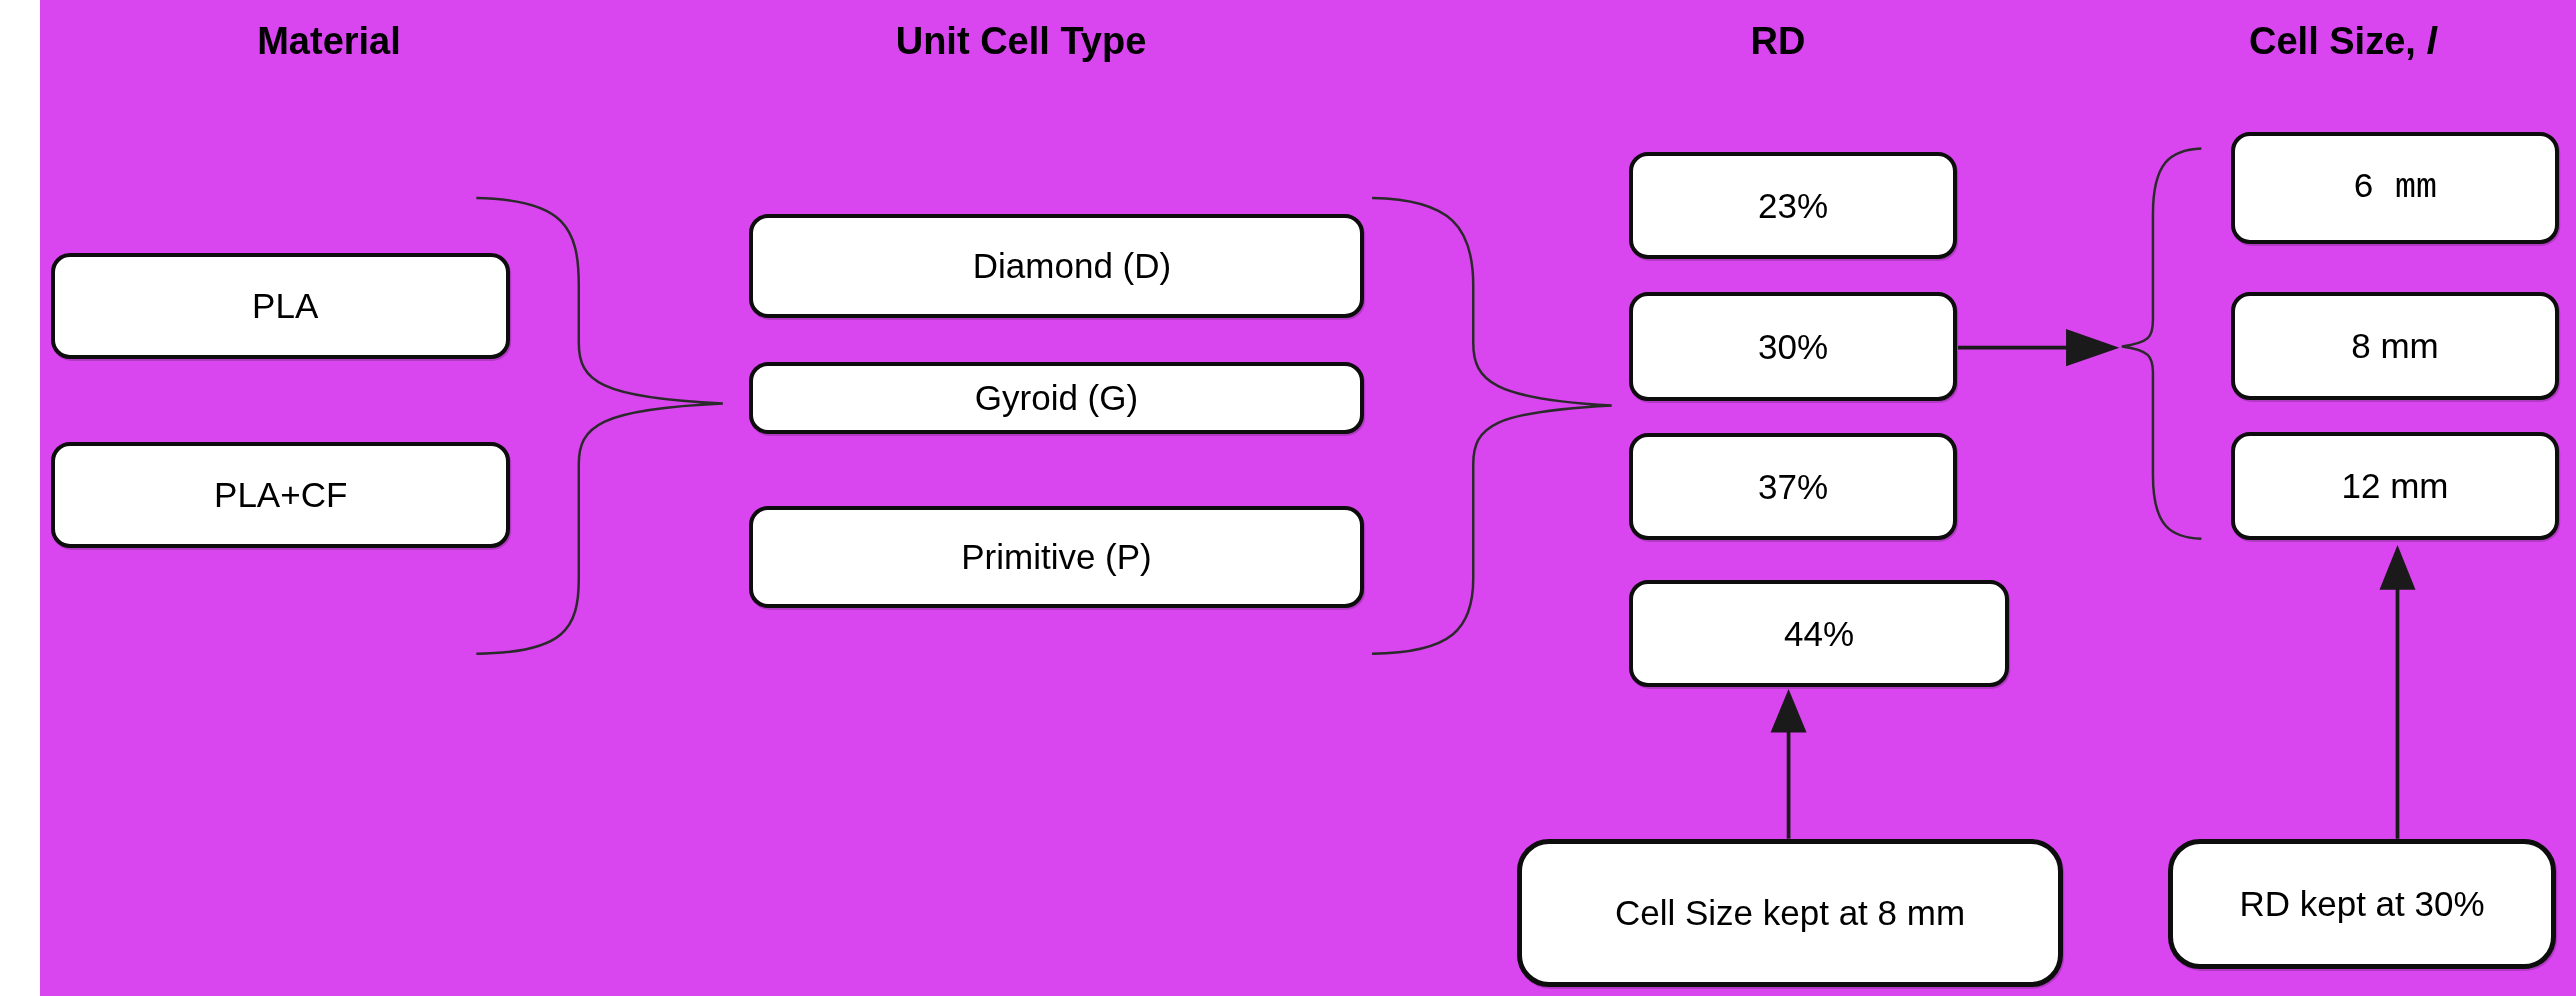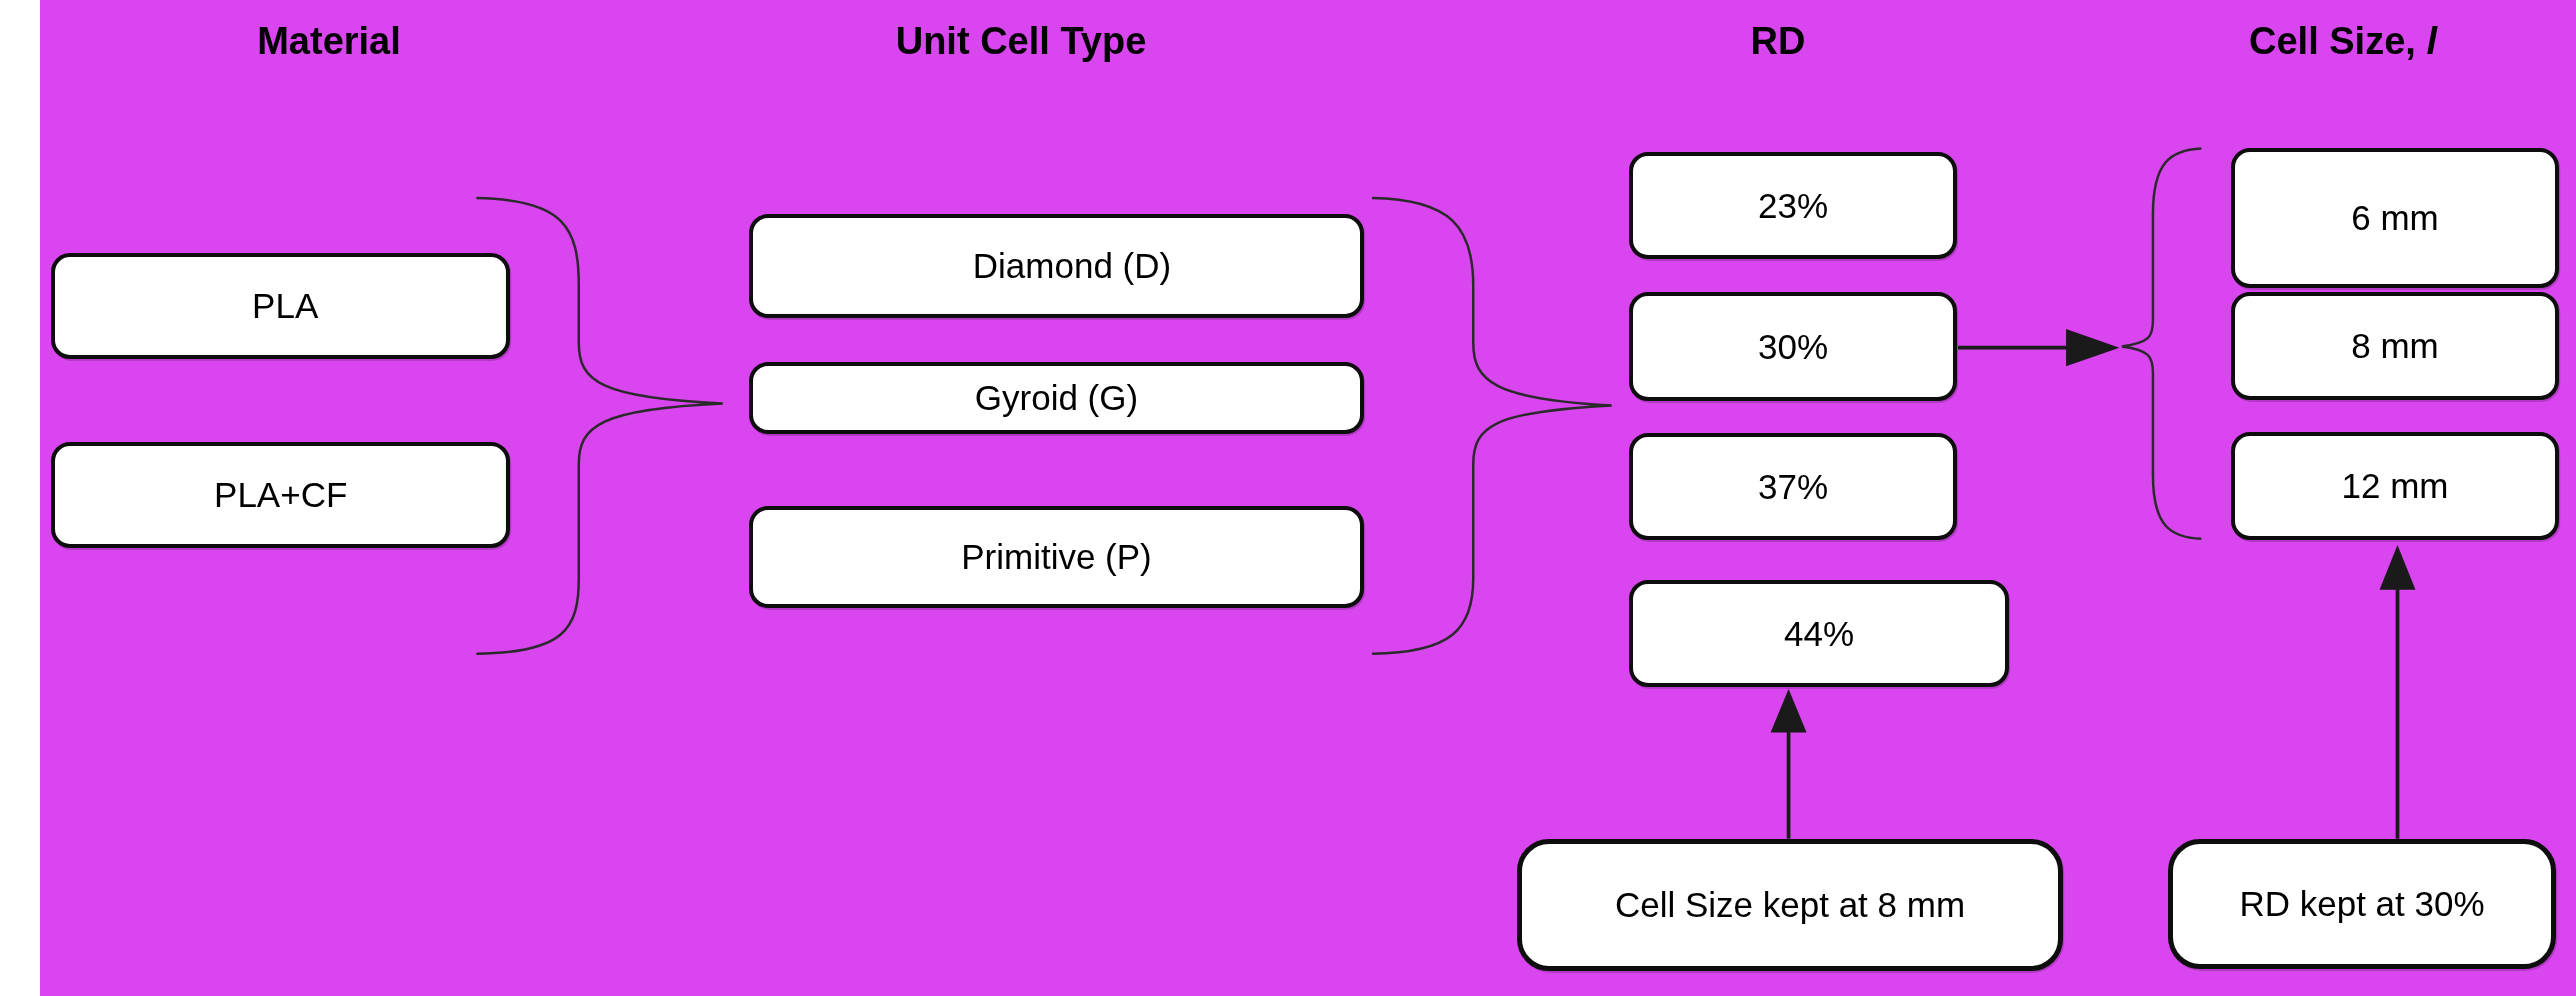--- a/index.html
+++ b/index.html
@@ -96,21 +96,21 @@
 
   <div class="box" style="left:709px; top:214px; width:615px; height:104px;padding-left:31px;">Diamond (D)</div>
   <div class="box" style="left:709px; top:362px; width:615px; height:72px;">Gyroid (G)</div>
   <div class="box" style="left:709px; top:506px; width:615px; height:102px;">Primitive (P)</div>
 
   <div class="box" style="left:1589px; top:152px; width:328px; height:107px;">23%</div>
   <div class="box" style="left:1589px; top:292px; width:328px; height:109px;">30%</div>
   <div class="box" style="left:1589px; top:433px; width:328px; height:107px;">37%</div>
   <div class="box" style="left:1589px; top:580px; width:380px; height:107px;">44%</div>
 
-  <div class="box" style="left:2191px; top:148px; width:328px; height:140px;">6 mm</div>
+  <div class="box" style="left:2191px; top:132px; width:328px; height:112px;font-family:Liberation Mono, monospace;">6 mm</div>
   <div class="box" style="left:2191px; top:292px; width:328px; height:108px;">8 mm</div>
   <div class="box" style="left:2191px; top:432px; width:328px; height:108px;">12 mm</div>
 
-  <div class="box note" style="left:1477px; top:839px; width:546px; height:132px;">Cell Size kept at 8 mm</div>
+  <div class="box note" style="left:1477px; top:839px; width:546px; height:148px;">Cell Size kept at 8 mm</div>
   <div class="box note" style="left:2128px; top:839px; width:388px; height:130px;">RD kept at 30%</div>
 
 </div>
 
 
 </body></html>

